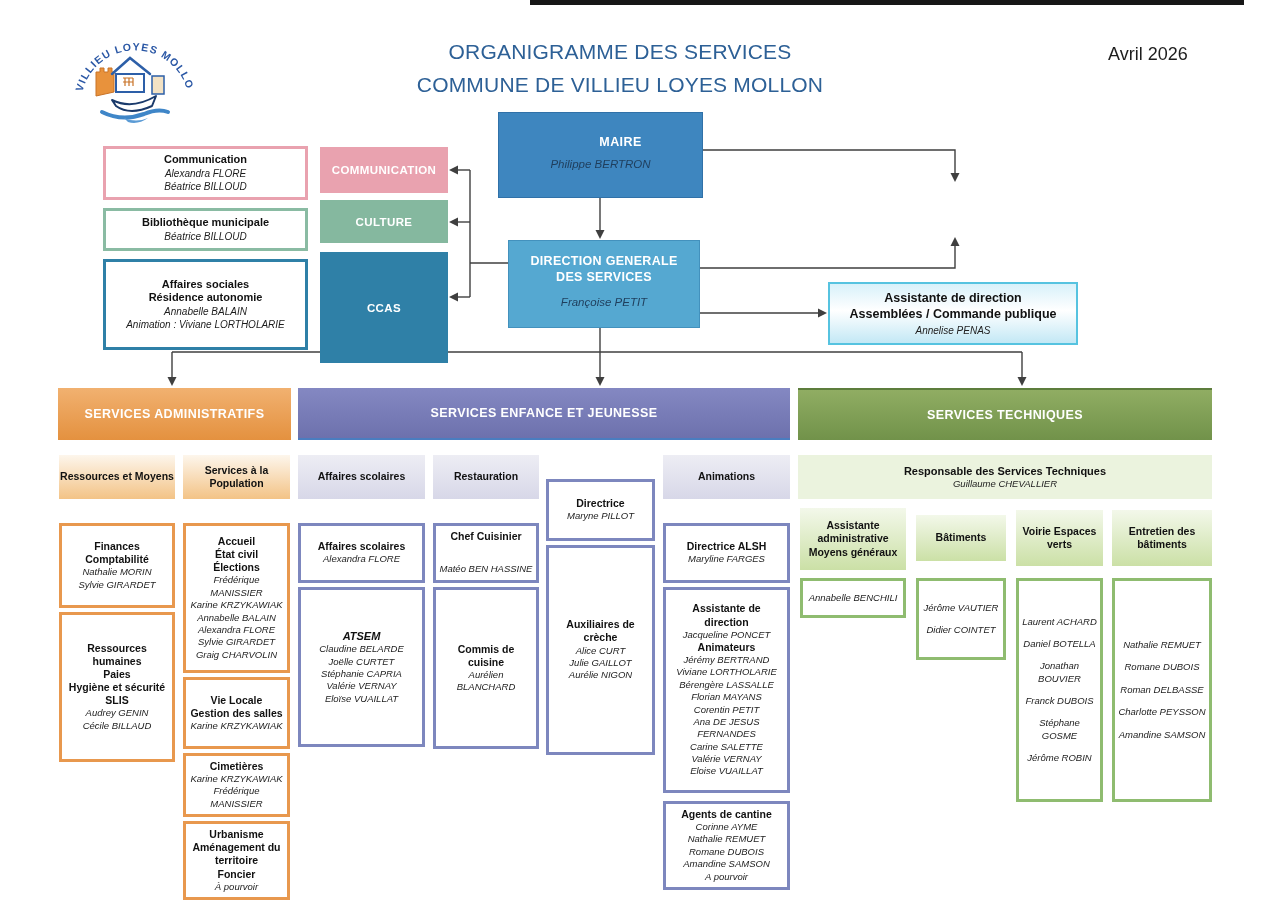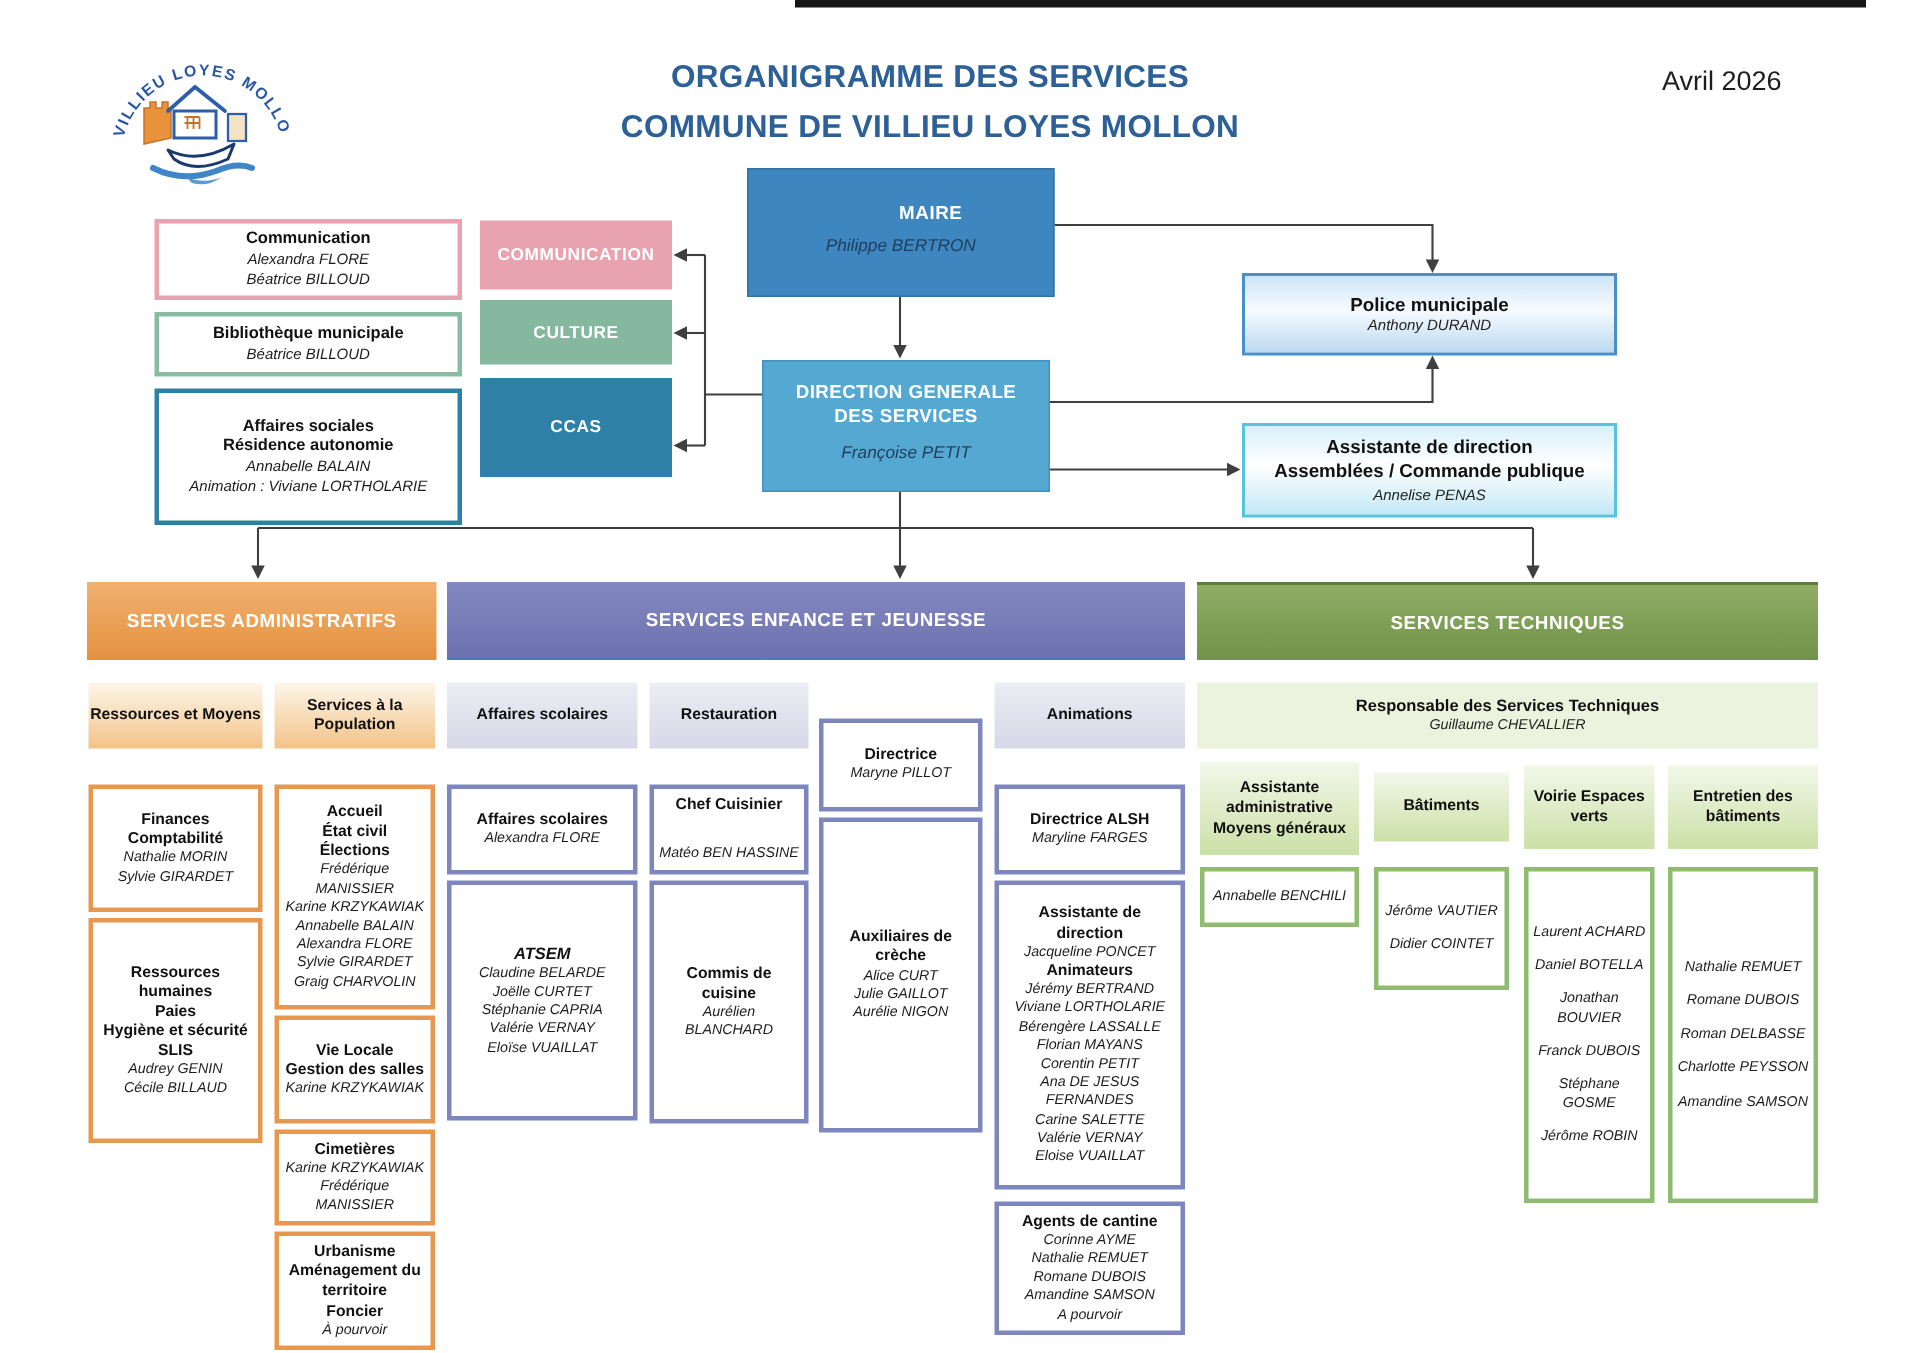--- a/index.html
+++ b/index.html
@@ -4,21 +4,21 @@
 <style>
   html,body{margin:0;padding:0;background:#fff;}
   .canvas{
     position:relative;width:1281px;height:902px;background:#ffffff;
     font-family:"Liberation Sans", sans-serif;color:#111;overflow:hidden;
   }
   .scan-strip{position:absolute;left:530px;top:0;width:714px;height:5px;background:#161616;}
   
   .logo{position:absolute;left:68px;top:26px;width:134px;height:104px;}
   .title-block{position:absolute;left:360px;top:36px;width:520px;text-align:center;
-    color:#2d6096;font-weight:bold;font-size:21px;line-height:1.55;letter-spacing:.2px;}
+    color:#2d6096;font-weight:normal;font-size:21px;line-height:1.55;letter-spacing:.2px;}
   .date{position:absolute;left:1108px;top:44px;width:120px;font-size:18px;color:#1d1d1d;}
   
   .org-box{background:#fff;border:3px solid #999;box-sizing:border-box;
     display:flex;flex-direction:column;justify-content:center;align-items:center;
     text-align:center;padding:4px 3px;margin-bottom:4px;}
   .bl{font-weight:bold;font-size:10.5px;line-height:1.25;color:#111;}
   .bil{font-weight:bold;font-style:italic;font-size:11px;line-height:1.3;color:#111;}
   .il{font-style:italic;font-size:9.5px;line-height:1.3;color:#1c1c1c;}
   .org-box.spaced .il{margin:5px 0;}
   
@@ -28,21 +28,21 @@
   .maire .n{color:#1f3e5c;font-style:italic;font-size:11.5px;margin-top:9px;}
   .dgs{position:absolute;left:508px;top:240px;width:192px;height:88px;background:#55a8d1;
     border:1px solid #4391bd;box-sizing:border-box;text-align:center;}
   .dgs .t{color:#fff;font-weight:bold;font-size:12.5px;line-height:1.3;margin-top:12px;letter-spacing:.3px;text-align:center;}
   .dgs .n{color:#1f3e5c;font-style:italic;font-size:11.5px;margin-top:10px;}
   .tags{position:absolute;left:320px;top:147px;width:128px;}
   .tag{box-sizing:border-box;display:flex;align-items:center;justify-content:center;
     color:#fff;font-weight:bold;font-size:11.5px;letter-spacing:.4px;text-align:center;}
   .tag-communication{height:46px;background:#e9a2af;margin-bottom:7px;}
   .tag-culture{height:43px;background:#85b89f;margin-bottom:9px;}
-  .tag-ccas{height:66px;background:#2f80a7;}
+  .tag-ccas{height:111px;background:#2f80a7;}
   .left-boxes{position:absolute;left:103px;top:146px;width:205px;}
   .left-boxes .org-box{margin-bottom:8px;}
   .left-boxes .bl{font-size:11px;}
   .left-boxes .il{font-size:10px;}
   .police{position:absolute;left:828px;top:182px;width:250px;height:55px;box-sizing:border-box;
     border:2px solid #4a90c8;background:linear-gradient(180deg,#cfe5f7 0%,#f7fbff 45%,#bcd9f1 100%);
     text-align:center;display:flex;flex-direction:column;justify-content:center;}
   .police .t{font-weight:bold;font-size:12.5px;color:#111;}
   .police .n{font-style:italic;font-size:10px;color:#222;margin-top:2px;}
   .assist{position:absolute;left:828px;top:282px;width:250px;height:63px;box-sizing:border-box;
@@ -169,24 +169,20 @@
         <div class="il">Béatrice BILLOUD</div>
       </div>
       <div class="org-box" style="min-height: 91px; border-color: rgb(47, 128, 167);">
         <div class="bl">Affaires sociales</div>
         <div class="bl">Résidence autonomie</div>
         <div class="il">Annabelle BALAIN</div>
         <div class="il">Animation : Viviane LORTHOLARIE</div>
       </div>
     </div>
 
-  <div class="police">
-    <div class="t">Police municipale</div>
-    <div class="n">Anthony DURAND</div>
-  </div>
   <div class="assist">
     <div class="t">
       <div>Assistante de direction</div>
       <div>Assemblées / Commande publique</div>
     </div>
     <div class="n">Annelise PENAS</div>
   </div>
 
   <div class="secbar secbar-admin">SERVICES ADMINISTRATIFS</div>
   <div class="secbar secbar-enfance">SERVICES ENFANCE ET JEUNESSE</div>

